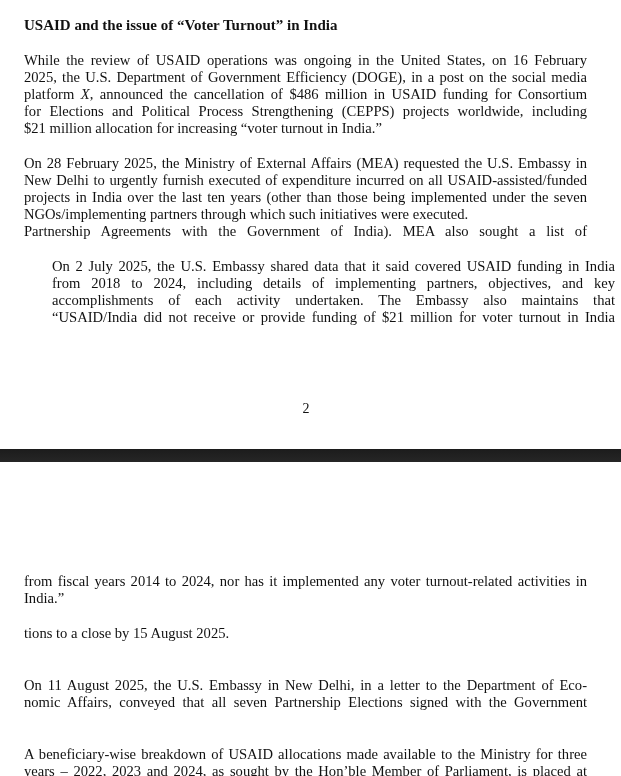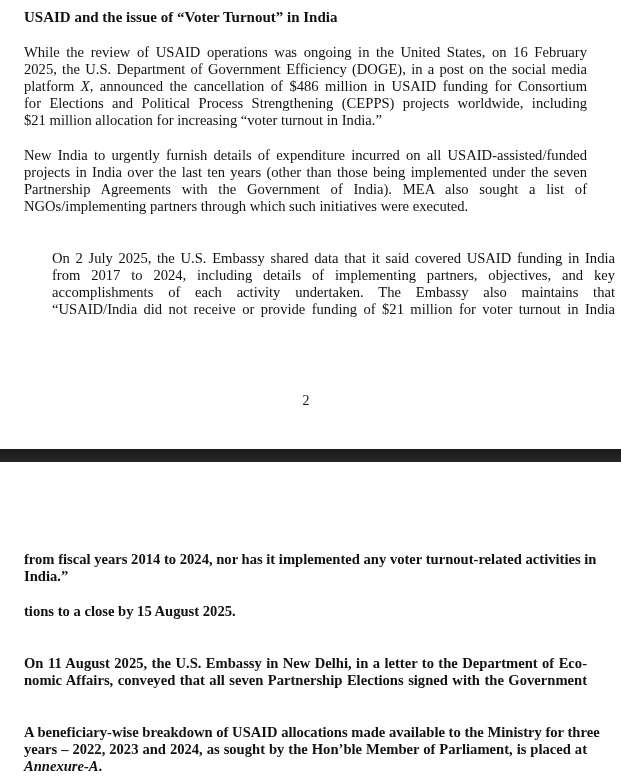--- a/index.html
+++ b/index.html
@@ -1,20 +1,20 @@
 <!DOCTYPE html>
 <html><head>
 <meta charset="utf-8">
 <style>
   * { margin: 0; padding: 0; box-sizing: border-box; }
   html, body { width: 621px; height: 776px; background: #ffffff; overflow: hidden; }
   body { position: relative; font-family: "Liberation Serif", serif; color: #111111; }
   .page { position: absolute; left: 0; width: 621px; background: #ffffff; }
-  .page-top { top: 4px; height: 350px; }
-  .page-bottom { top: 462px; height: 274px; font-weight: bold; }
+  .page-top { top: 12px; height: 350px; }
+  .page-bottom { top: 484px; height: 274px; }
   .page-break { position: absolute; left: 0; top: 449px; width: 621px; height: 13px;
     background: linear-gradient(#1c1c1c, #262626); }
   .title { position: absolute; left: 24px; top: 4px; font-weight: bold; font-size: 15px; line-height: 18px; white-space: nowrap; }
   .para { position: absolute; left: 24px; width: 563px; font-size: 14.6px; line-height: 17px;
     text-align: justify; }
   .para .ln { display: block; text-align: justify; text-align-last: justify; white-space: nowrap; }
   .para .ln.last { text-align-last: left; }
   .page-number { position: absolute; left: 0; width: 612px; top: 388px; text-align: center; font-size: 14px; line-height: 17px; }
   i { font-style: italic; }
 </style>
@@ -26,29 +26,30 @@
 
   <div class="para" style="top:40px;">
     <span class="ln">While the review of USAID operations was ongoing in the United States, on 16 February</span>
     <span class="ln">2025, the U.S. Department of Government Efficiency (DOGE), in a post on the social media</span>
     <span class="ln"><span>platform </span><i>X</i><span>, announced the cancellation of $486 million in USAID funding for Consortium</span></span>
     <span class="ln">for Elections and Political Process Strengthening (CEPPS) projects worldwide, including</span>
     <span class="ln last">$21 million allocation for increasing “voter turnout in India.”</span>
   </div>
 
   <div class="para" style="top:143px;">
-    <span class="ln">New India to urgently furnish details of expenditure incurred on all USAID-assisted/funded</span>
+    <span class="ln">On 28 February 2025, the Ministry of External Affairs (MEA) requested the U.S. Embassy in</span>
+    <span class="ln">New Delhi to urgently furnish executed of expenditure incurred on all USAID-assisted/funded</span>
     <span class="ln">projects in India over the last ten years (other than those being implemented under the seven</span>
+    <span class="ln last">NGOs/implementing partners through which such initiatives were executed.</span>
     <span class="ln">Partnership Agreements with the Government of India). MEA also sought a list of</span>
-    <span class="ln last">NGOs/implementing partners through which such initiatives were executed.</span>
   </div>
 
   <div class="para" style="top:246px;margin-left:28px;">
     <span class="ln">On 2 July 2025, the U.S. Embassy shared data that it said covered USAID funding in India</span>
-    <span class="ln">from 2017 to 2024, including details of implementing partners, objectives, and key</span>
+    <span class="ln">from 2018 to 2024, including details of implementing partners, objectives, and key</span>
     <span class="ln">accomplishments of each activity undertaken. The Embassy also maintains that</span>
     <span class="ln">“USAID/India did not receive or provide funding of $21 million for voter turnout in India</span>
   </div>
 
   <div class="page-number">2</div>
 </div>
 
 <div class="page-break"></div>
 
 <div class="page page-bottom">

